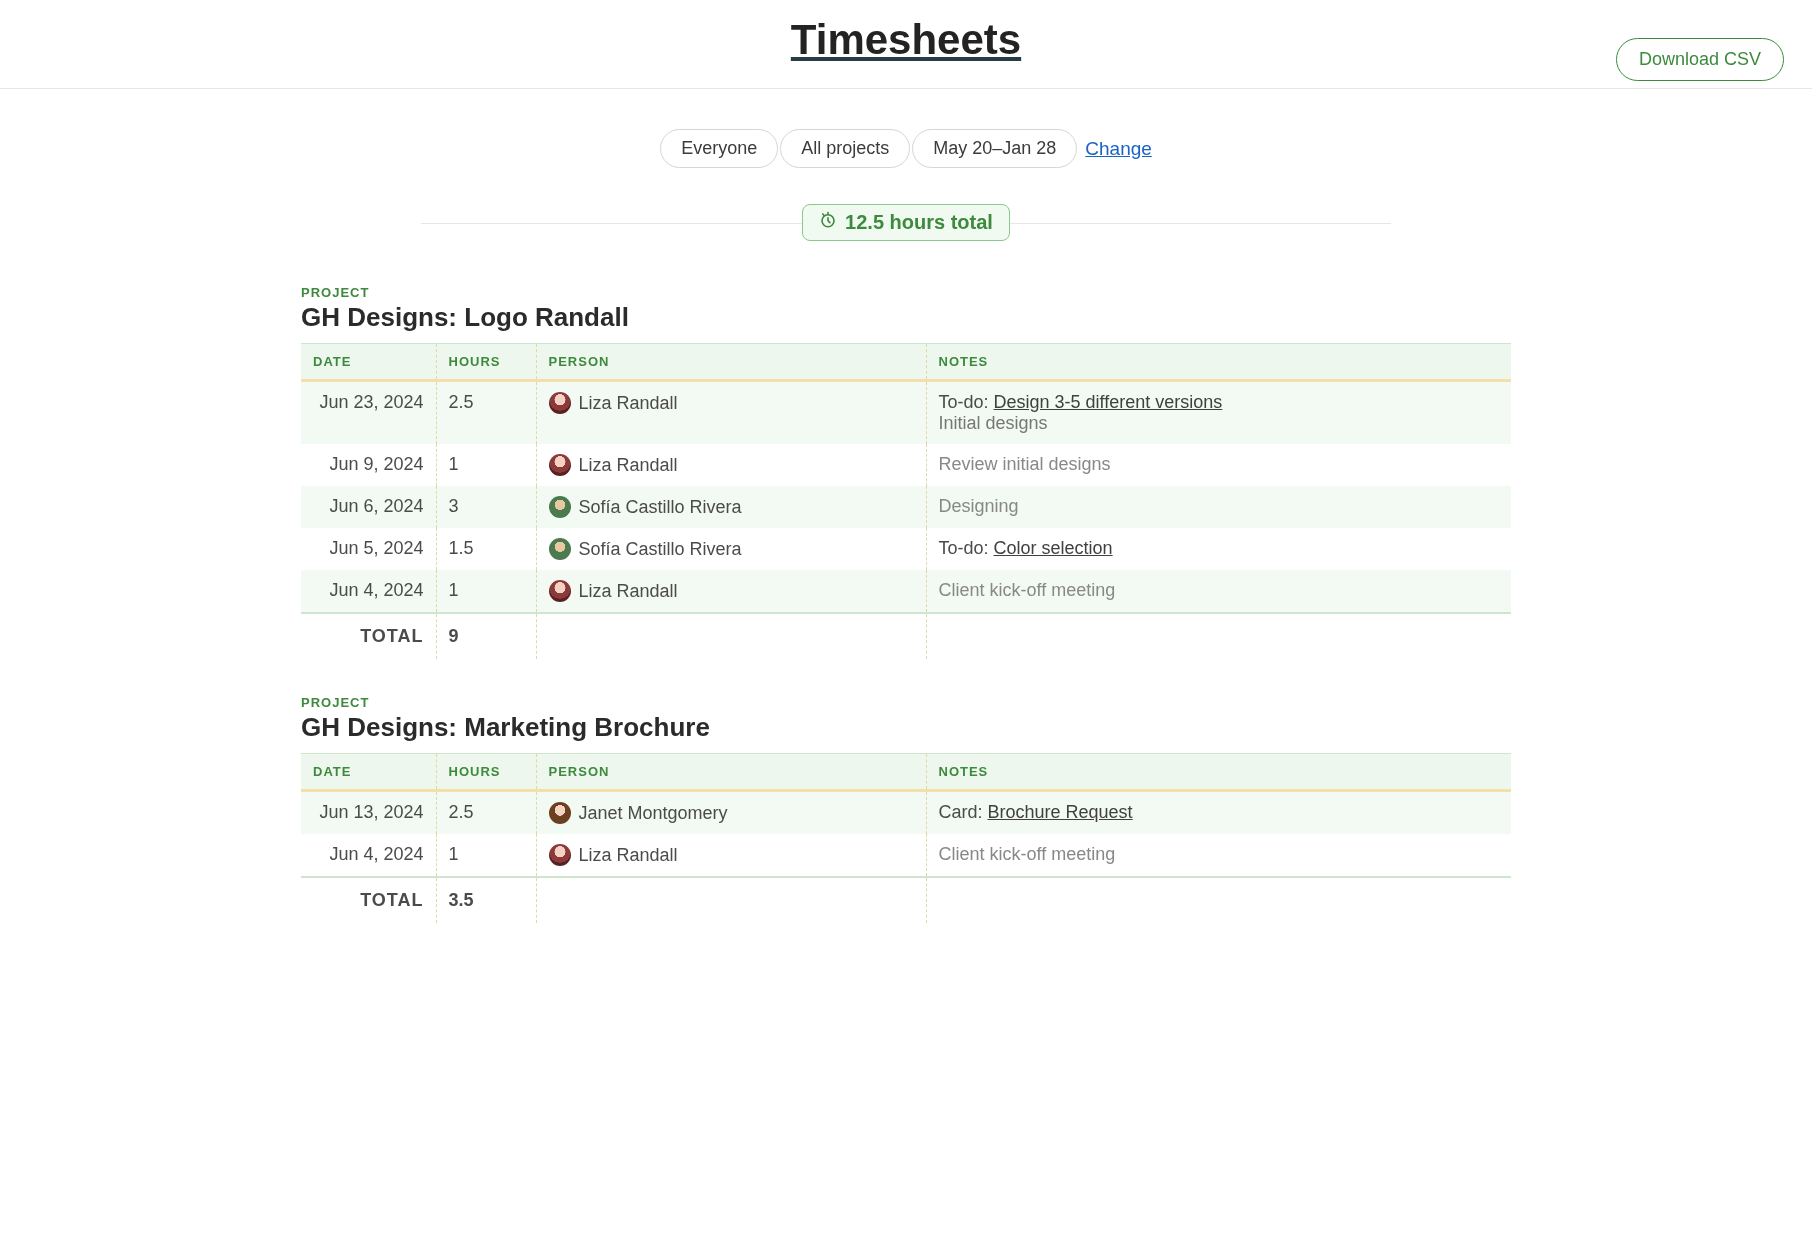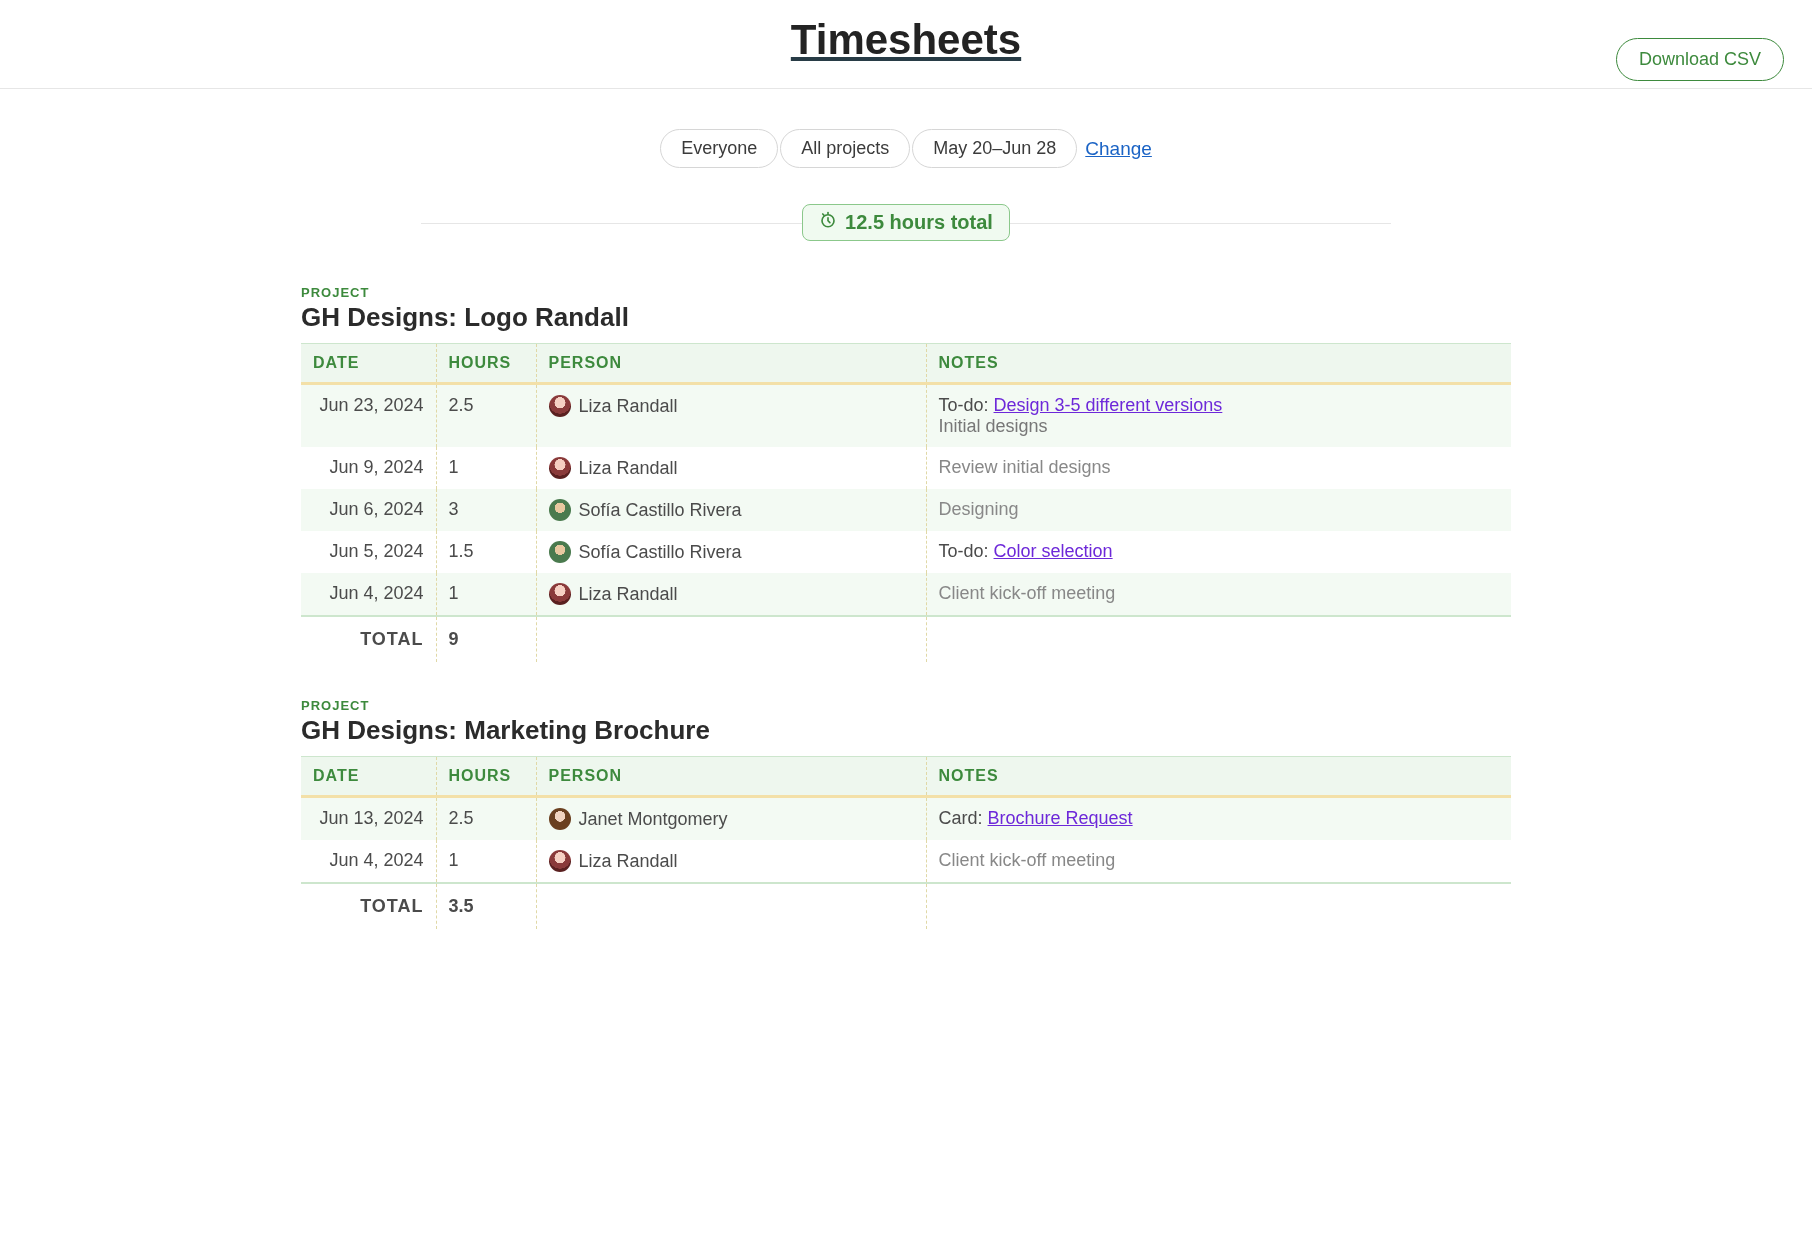--- a/index.html
+++ b/index.html
@@ -109,21 +109,21 @@
   }
   table.tsheet {
     width: 100%;
     border-collapse: collapse;
     margin-bottom: 36px;
   }
   .tsheet th {
     text-align: left;
     text-transform: uppercase;
     letter-spacing: 1px;
-    font-size: 16px;
+    font-size: 13px;
     font-weight: 700;
     color: #3d8a3d;
     background: #eef7ee;
     padding: 10px 12px;
     border-top: 1px solid #cde6cd;
     border-bottom: 3px solid #f3e0a8;
   }
   .tsheet td {
     padding: 10px 12px;
     font-size: 18px;
@@ -138,21 +138,21 @@
   .col-notes { }
   .person-cell { display: flex; align-items: center; gap: 8px; }
   .avatar {
     width: 22px; height: 22px; border-radius: 50%; display: inline-block;
     flex-shrink: 0;
   }
   .av-liza { background: radial-gradient(circle at 50% 35%, #f6d0c3 30%, #8a3a3a 31% 60%, #5a2020 61%); }
   .av-sofia { background: radial-gradient(circle at 50% 40%, #e8c8a0 30%, #4a7a4e 31%); }
   .av-janet { background: radial-gradient(circle at 50% 38%, #f2d4c0 30%, #6b4020 31%); }
   .note-prefix { color: #4b4b4b; }
-  .note-link { color: #6d28d9; text-decoration: underline; cursor: pointer; }
+  .note-link { color: #404040; text-decoration: underline; cursor: pointer; }
   .note-sub { color: #777; }
   .note-muted { color: #888; }
   .tsheet tfoot td {
     border-top: 2px solid #cde6cd;
     padding: 12px;
     background: #fff !important;
   }
   .tfoot-label {
     text-align: right;
     text-transform: uppercase;
@@ -174,21 +174,21 @@
 <div class="header-bar">
   <h1 class="page-title">Timesheets</h1>
   <button class="download-btn">Download CSV</button>
 </div>
 
 <div class="content">
 
   <div class="filters">
     <button class="pill">Everyone</button>
     <button class="pill">All projects</button>
-    <button class="pill">May 20–Jun 28</button>
+    <button class="pill">May 20–Jan 28</button>
     <a class="change-link">Change</a>
   </div>
 
   <div class="total-wrap">
     <span class="total-badge">
       <span class="clock-icon">
         <svg viewBox="0 0 24 24" width="18" height="18" fill="none" stroke="#3d8a3d" stroke-width="2.2" stroke-linecap="round">
           <circle cx="12" cy="13" r="8"></circle>
             <path d="M12 9v4l2.5 2.5"></path>
             <path d="M12 2v2"></path>

